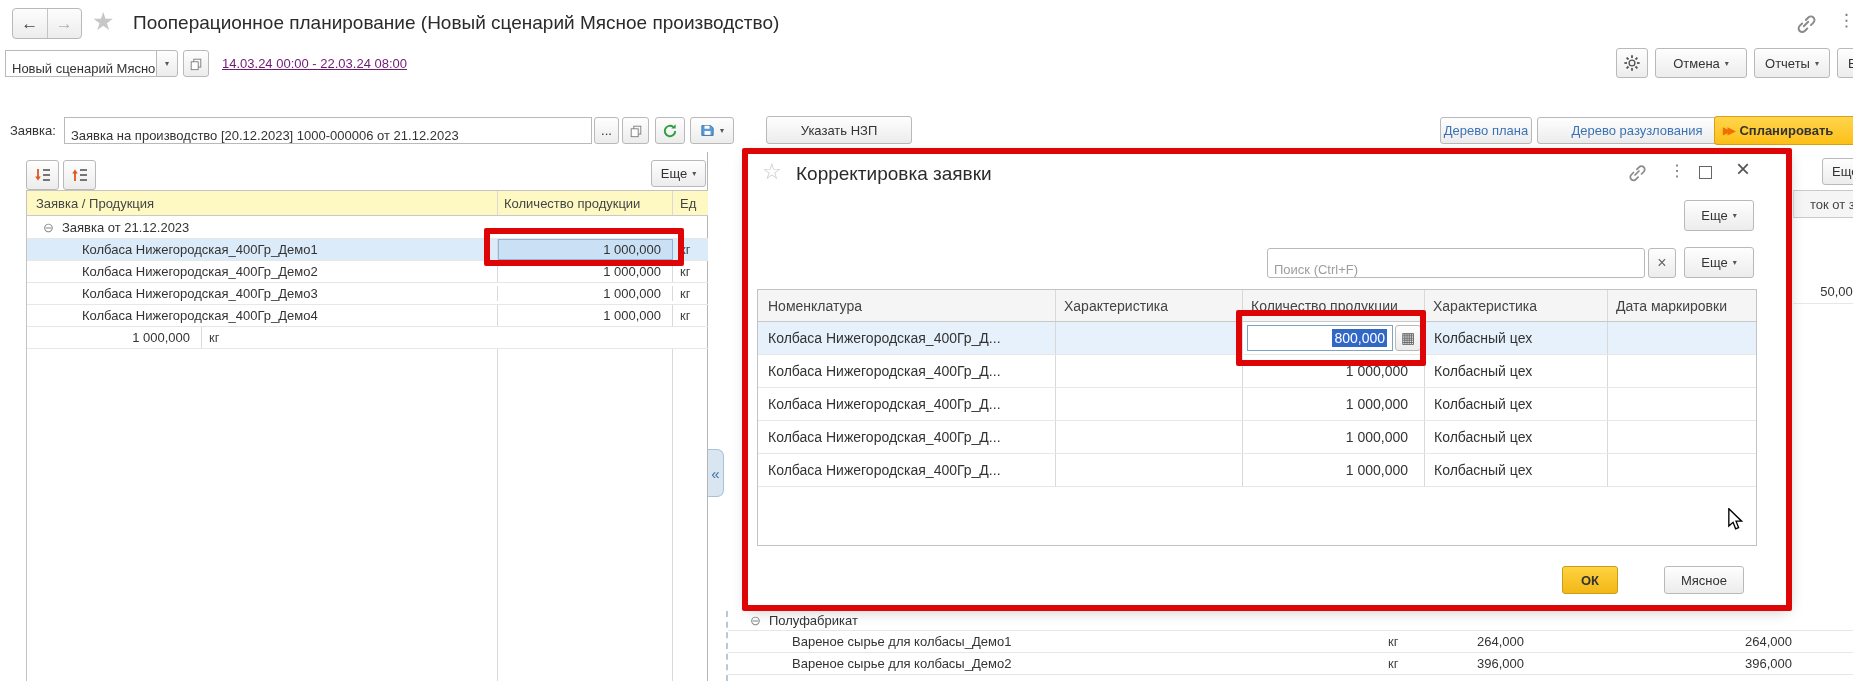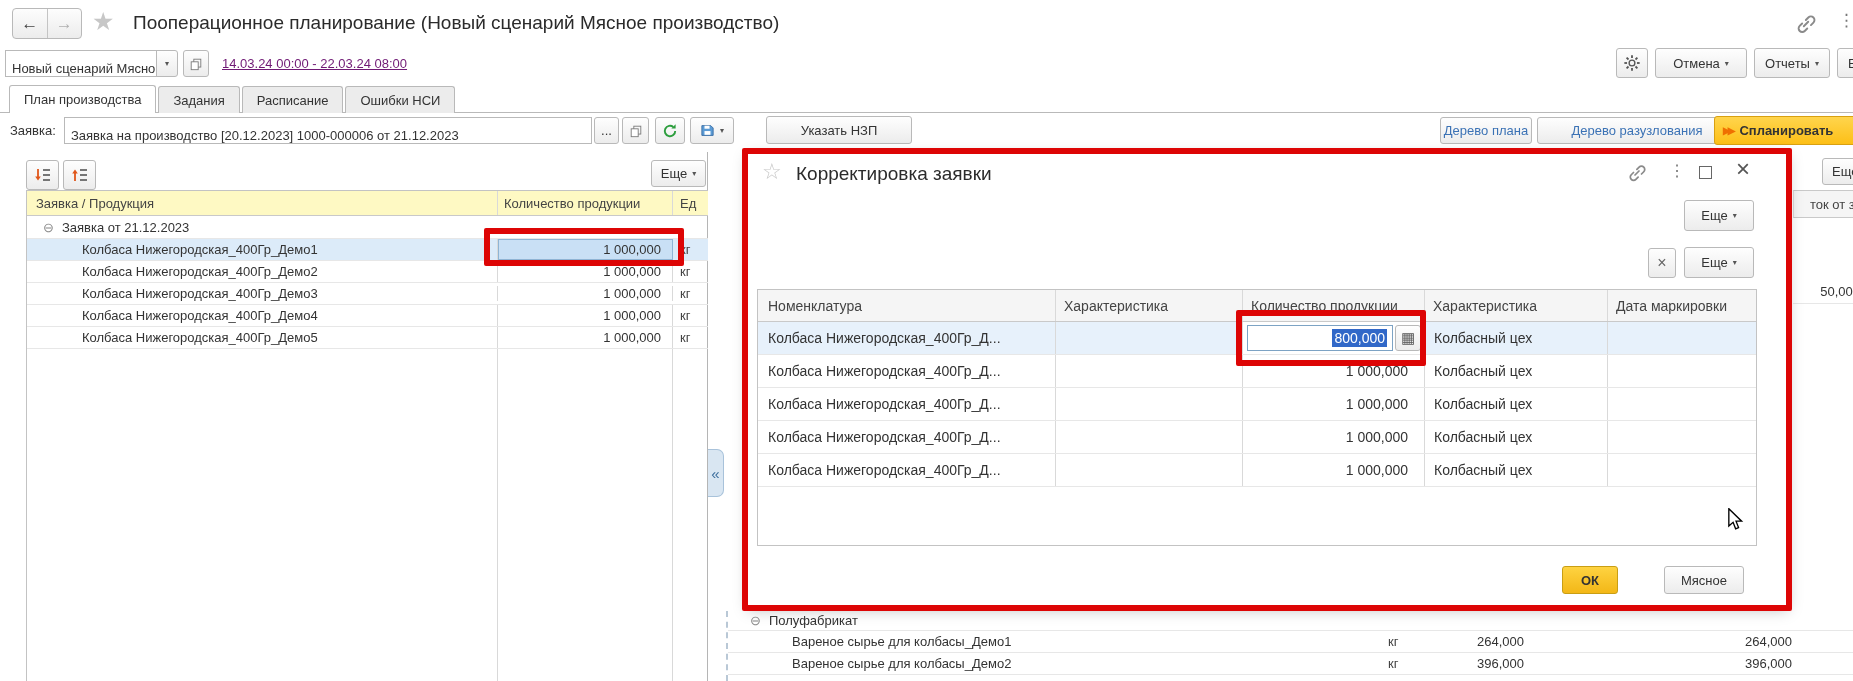--- a/index.html
+++ b/index.html
@@ -78,28 +78,20 @@
       <span class="caret">▾</span>
   </div>
   <div class="btn" style="left:1754px;top:48px;width:76px;height:30px;">
     <span>Отчеты</span>
       <span class="caret">▾</span>
   </div>
   <div class="btn" style="left:1837px;top:48px;width:60px;height:30px;justify-content:flex-start;padding-left:10px;">
     <span>Еще</span>
   </div>
 
-  <div class="abs" style="left:0;top:85px;width:1853px;height:28px;border-bottom:1px solid #b9b9b9;">
-    <div style="position:absolute;left:9px;bottom:-1px;display:flex;align-items:flex-end;">
-      <div class="tab active">План производства</div>
-      <div class="tab">Задания</div>
-      <div class="tab">Расписание</div>
-      <div class="tab">Ошибки НСИ</div>
-    </div>
-  </div>
 
   <div class="abs" style="left:10px;top:123px;">Заявка:</div>
   <div class="flatfield" style="left:64px;top:117px;width:528px;height:27px;">
     <span>Заявка на производство [20.12.2023] 1000-000006 от 21.12.2023</span>
   </div>
   <div class="btn" style="left:594px;top:117px;width:25px;height:27px;">...</div>
   <div class="btn" style="left:622px;top:117px;width:27px;height:27px;">
     <svg width="14" height="14" viewBox="0 0 16 16">
         <rect x="5.5" y="2.5" width="8" height="9" fill="none" stroke="#777"></rect>
         <rect x="2.5" y="5.5" width="8" height="9" fill="#fff" stroke="#777"></rect>
@@ -189,21 +181,20 @@
         <div class="cellline" style="width:471px;display:flex;align-items:center;padding-left:55px;">Колбаса Нижегородская_400Гр_Демо3</div>
         <div class="cellline num" style="width:175px;display:flex;align-items:center;justify-content:flex-end;padding-right:11px;">1 000,000</div>
         <div style="flex:1;display:flex;align-items:center;padding-left:7px;color:#444;">кг</div>
       </div>
       <div class="rowline" style="display:flex;height:22px;">
         <div class="cellline" style="width:471px;display:flex;align-items:center;padding-left:55px;">Колбаса Нижегородская_400Гр_Демо4</div>
         <div class="cellline num" style="width:175px;display:flex;align-items:center;justify-content:flex-end;padding-right:11px;">1 000,000</div>
         <div style="flex:1;display:flex;align-items:center;padding-left:7px;color:#444;">кг</div>
       </div>
       <div class="rowline" style="display:flex;height:22px;">
-        <div class="cellline" style="width:471px;display:flex;align-items:center;padding-left:55px;">Колбаса Нижегородская_400Гр_Демо5</div>
         <div class="cellline num" style="width:175px;display:flex;align-items:center;justify-content:flex-end;padding-right:11px;">1 000,000</div>
         <div style="flex:1;display:flex;align-items:center;padding-left:7px;color:#444;">кг</div>
       </div>
 
       <div style="display:flex;height:332px;">
         <div class="cellline" style="width:471px;"></div>
         <div class="cellline" style="width:175px;"></div>
         <div style="flex:1;"></div>
       </div>
     </div>
@@ -251,20 +242,23 @@
     </div>
     <span class="abs" style="left:921px;top:8px;font-size:16px;color:#777;">⋮</span>
     <span class="abs" style="left:951px;top:13px;width:13px;height:13px;border:1.5px solid #666;"></span>
     <span class="abs" style="left:988px;top:2px;font-size:24px;color:#555;">×</span>
 
     <div class="btn" style="left:936px;top:47px;width:70px;height:31px;">
       <span>Еще</span>
         <span class="caret">▾</span>
     </div>
 
+    <div class="flatfield" style="left:519px;top:95px;width:378px;height:30px;border-radius:3px;">
+      <span style="color:#9d9d9d;">Поиск (Ctrl+F)</span>
+    </div>
     <div class="btn" style="left:900px;top:95px;width:28px;height:30px;font-size:16px;color:#666;">×</div>
     <div class="btn" style="left:936px;top:94px;width:70px;height:31px;">
       <span>Еще</span>
         <span class="caret">▾</span>
     </div>
 
     <div class="abs" style="left:9px;top:136px;width:1000px;height:257px;border:1px solid #c3c3c3;font-size:14px;">
 
       <div style="display:flex;height:32px;background:#f5f5f5;border-bottom:1px solid #c9c9c9;justify-content:flex-end;">
         <div class="th cellline" style="width:298px;display:flex;align-items:center;padding-left:10px;">Номенклатура</div>

